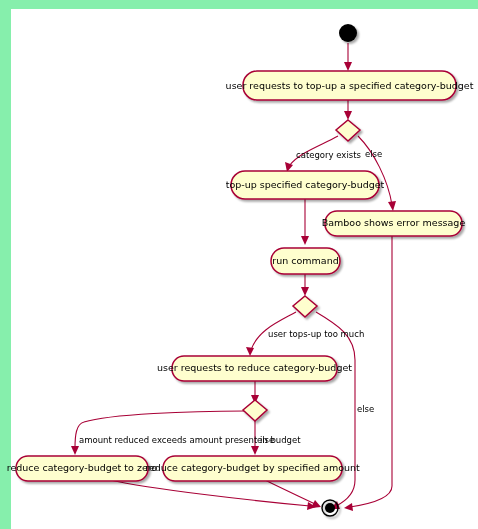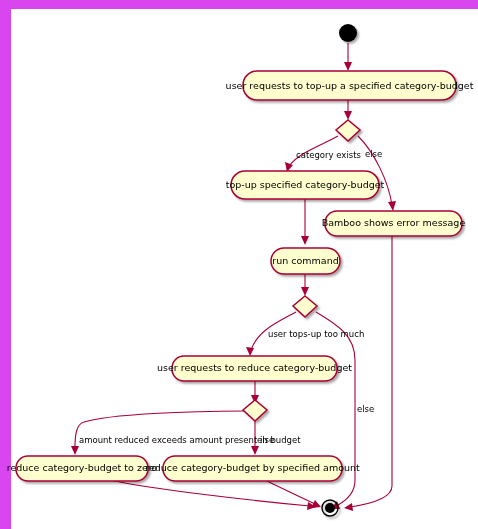--- a/index.html
+++ b/index.html
@@ -4,21 +4,21 @@
 <style>
   html, body {
     margin: 0;
     padding: 0;
     background: #FCFCFC;
   }
   #canvas {
     position: relative;
     width: 478px;
     height: 529px;
-    background: #d946ef;
+    background: #86efac;
     overflow: hidden;
     font-family: "DejaVu Sans", sans-serif;
   }
   #plate {
     position: absolute;
     left: 11px;
     top: 9px;
     width: 467px;
     height: 520px;
     background: #FFFFFF;

